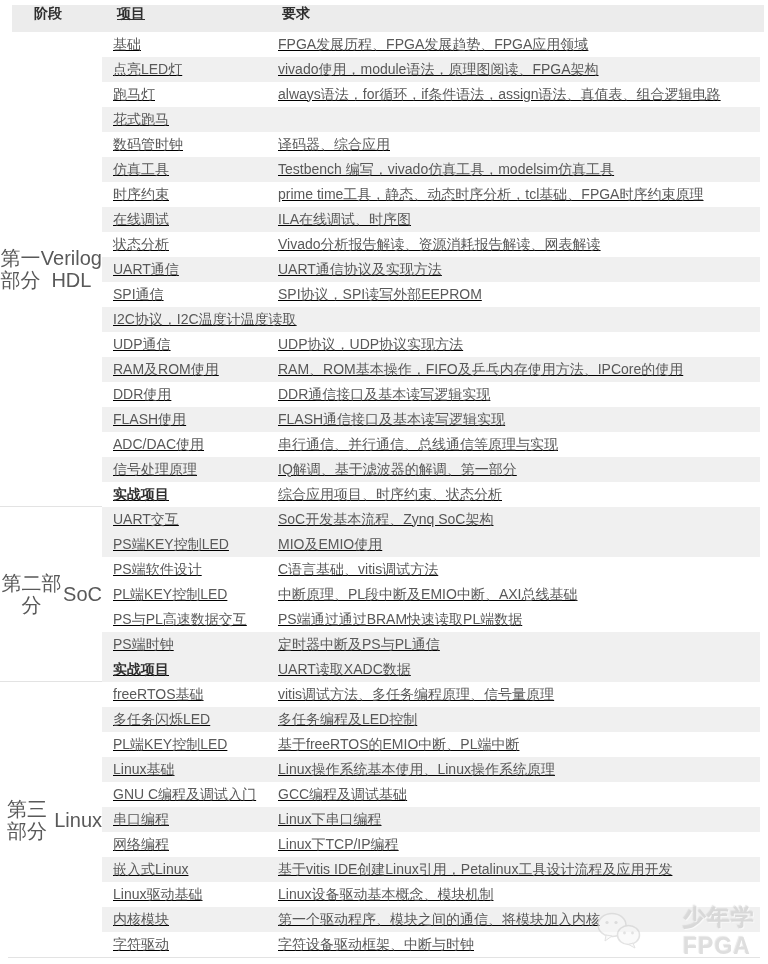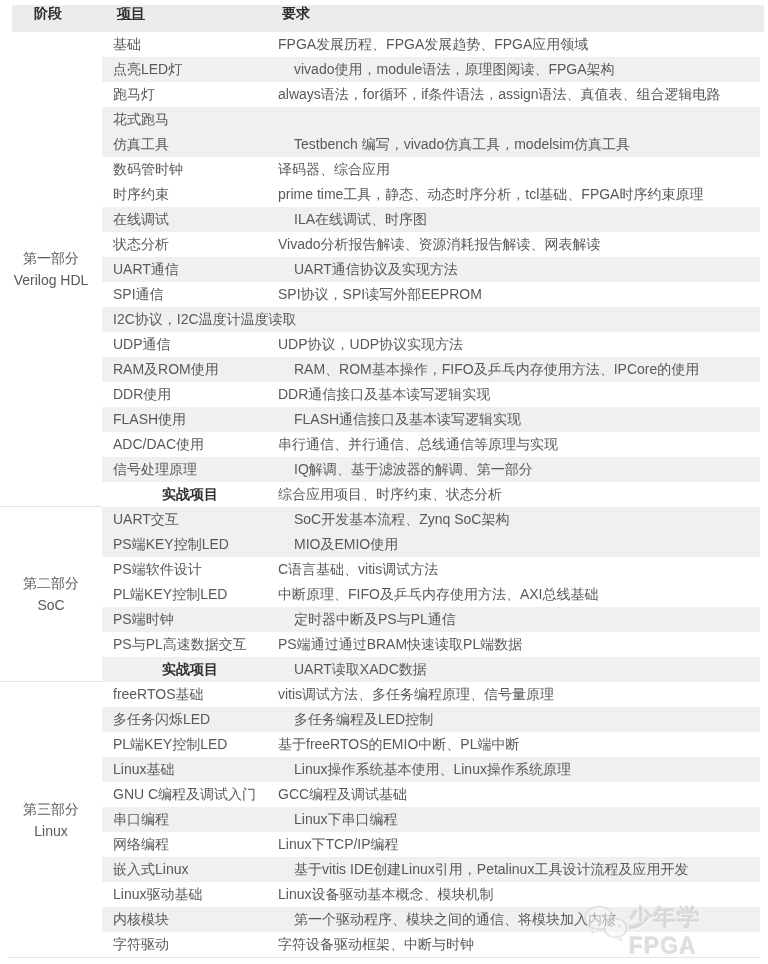--- a/index.html
+++ b/index.html
@@ -31,51 +31,53 @@
     font-weight:bold;
     color:var(--dark-text);
   }
   .h-stage{width:94px;padding-left:22px;}
   .h-item{width:165px;padding-left:11px;text-decoration:underline;}
   .h-req{flex:1;padding-left:11px;}
   .stage-group{display:flex;}
   .stage-cell{
     width:102px;
     display:flex;
-    flex-direction:column;
+    flex-direction:row;
     align-items:center;
     justify-content:center;
     text-align:center;
-    font-size:14px;
+    font-size:20px;
     line-height:22px;
     color:var(--text);
     border-bottom:1px solid var(--divider);
   }
   .stage-group:last-child .stage-cell{border-bottom:none;}
-  .rows{flex:1;margin-right:8px;}
+  .rows{flex:1;margin-right:8px;text-decoration:underline;}
   .row{
     height:25px;
     display:flex;
     align-items:center;
     font-size:14px;
     color:var(--text);
     white-space:nowrap;
   }
-  .row.alt{background:var(--stripe);gap:16px;}
+  .row.alt{background:var(--stripe);}
   .cell-item{width:165px;padding-left:11px;overflow:hidden;flex-shrink:0;}
-  .cell-item.bold{font-weight:bold;color:var(--dark-text);text-align:center;}
+  .cell-item.bold{font-weight:bold;color:var(--dark-text);}
   .cell-req{flex:1;padding-left:11px;overflow:hidden;}
   .bottom-line{margin:0 8px;border-bottom:1px solid var(--divider);}
   .watermark{
     position:absolute;
-    left:583px;
+    left:596px;
     top:902px;
     display:flex;
+    align-items:center;
     opacity:.6;
     pointer-events:none;
+    gap:41px;
   }
   .wm-logo{display:block;width:46px;height:44px;}
   .wm-text{
     font-size:23px;
     font-weight:bold;
     letter-spacing:1px;
     color:var(--watermark);
     text-shadow:1px 1px 0 rgba(255,255,255,.95), -1px -1px 1px rgba(140,140,140,.35);
   }
 </style>
@@ -103,27 +105,27 @@
             <span class="cell-item">点亮LED灯</span>
             <span class="cell-req">vivado使用，module语法，原理图阅读、FPGA架构</span>
           </div>
           <div class="row">
             <span class="cell-item">跑马灯</span>
             <span class="cell-req">always语法，for循环，if条件语法，assign语法、真值表、组合逻辑电路</span>
           </div>
           <div class="row alt">
             <span class="cell-item">花式跑马</span>
           </div>
+          <div class="row">
+            <span class="cell-item">数码管时钟</span>
+            <span class="cell-req">译码器、综合应用</span>
+          </div>
           <div class="row alt">
             <span class="cell-item">仿真工具</span>
             <span class="cell-req">Testbench 编写，vivado仿真工具，modelsim仿真工具</span>
-          </div>
-          <div class="row">
-            <span class="cell-item">数码管时钟</span>
-            <span class="cell-req">译码器、综合应用</span>
           </div>
           <div class="row">
             <span class="cell-item">时序约束</span>
             <span class="cell-req">prime time工具，静态、动态时序分析，tcl基础、FPGA时序约束原理</span>
           </div>
           <div class="row alt">
             <span class="cell-item">在线调试</span>
             <span class="cell-req">ILA在线调试、时序图</span>
           </div>
           <div class="row">
@@ -184,29 +186,29 @@
           <div class="row alt">
             <span class="cell-item">PS端KEY控制LED</span>
             <span class="cell-req">MIO及EMIO使用</span>
           </div>
           <div class="row">
             <span class="cell-item">PS端软件设计</span>
             <span class="cell-req">C语言基础、vitis调试方法</span>
           </div>
           <div class="row">
             <span class="cell-item">PL端KEY控制LED</span>
-            <span class="cell-req">中断原理、FIFO及乒乓内存使用方法、AXI总线基础</span>
+            <span class="cell-req">中断原理、PL段中断及EMIO中断、AXI总线基础</span>
+          </div>
+          <div class="row">
+            <span class="cell-item">PS与PL高速数据交互</span>
+            <span class="cell-req">PS端通过通过BRAM快速读取PL端数据</span>
           </div>
           <div class="row alt">
             <span class="cell-item">PS端时钟</span>
             <span class="cell-req">定时器中断及PS与PL通信</span>
-          </div>
-          <div class="row">
-            <span class="cell-item">PS与PL高速数据交互</span>
-            <span class="cell-req">PS端通过通过BRAM快速读取PL端数据</span>
           </div>
           <div class="row alt">
             <span class="cell-item bold">实战项目</span>
             <span class="cell-req">UART读取XADC数据</span>
           </div>
         </div>
       </div>
       <div class="stage-group">
         <div class="stage-cell">
           <div>第三部分</div>

